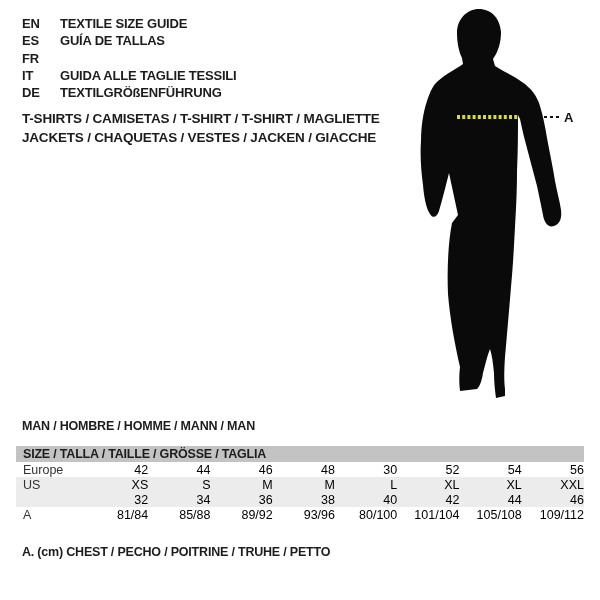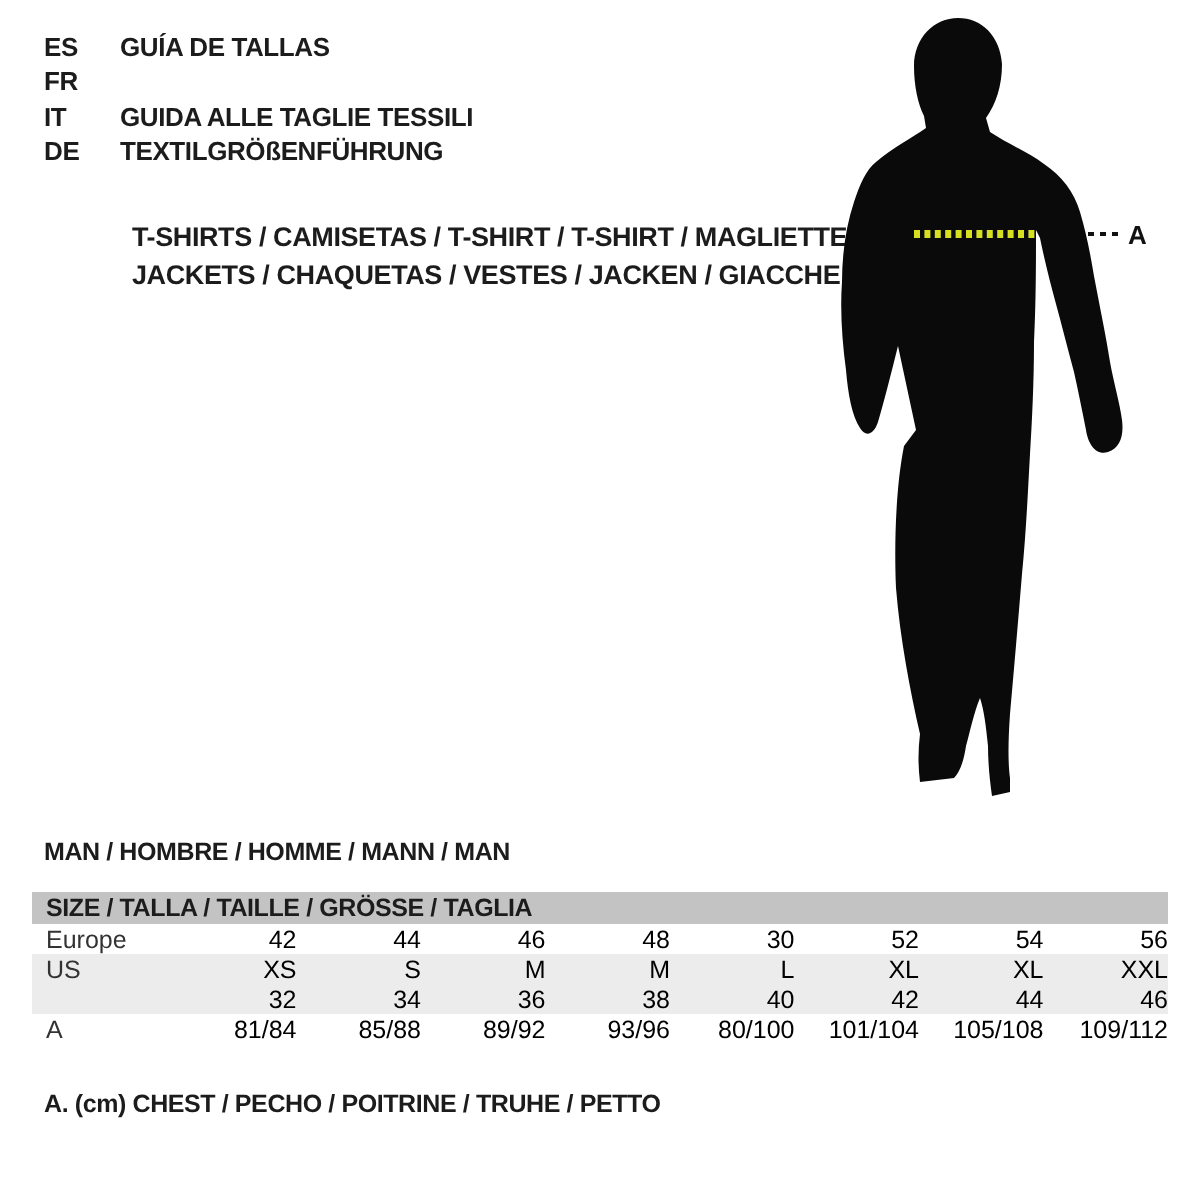--- a/index.html
+++ b/index.html
@@ -17,21 +17,21 @@
   .lang-list { position: absolute; left: 22px; top: 15px; }
   .lang-row { display: flex; height: 17.3px; align-items: center; }
   .lang-code {
     width: 38px; font-weight: bold; font-size: 13px; letter-spacing: -0.2px;
   }
   .lang-label { font-weight: bold; font-size: 13px; letter-spacing: -0.2px; }
 
   
   .categories { position: absolute; left: 22px; top: 110px; }
   .categories div {
-    font-weight: bold; font-size: 13.5px; line-height: 18.5px; letter-spacing: -0.2px; margin-left: 44px;
+    font-weight: bold; font-size: 13.5px; line-height: 18.5px; letter-spacing: -0.2px;
   }
 
   
   .figure { position: absolute; left: 410px; top: 5px; width: 168px; height: 400px; }
   .figure svg { display: block; }
 
   
   .section-title {
     position: absolute; left: 22px; top: 419px;
     font-weight: bold; font-size: 12.5px; letter-spacing: -0.2px;
@@ -61,20 +61,24 @@
     position: absolute; left: 22px; top: 545px;
     font-weight: bold; font-size: 12.5px; letter-spacing: -0.2px; text-align: right;
   }
 </style>
 </head>
 <body>
 
 <div class="canvas">
 
   <div class="lang-list">
+      <div class="lang-row">
+        <span class="lang-code">EN</span>
+        <span class="lang-label">TEXTILE SIZE GUIDE</span>
+      </div>
       <div class="lang-row">
         <span class="lang-code">ES</span>
         <span class="lang-label">GUÍA DE TALLAS</span>
       </div>
       <div class="lang-row">
         <span class="lang-code">FR</span>
       </div>
       <div class="lang-row">
         <span class="lang-code">IT</span>
         <span class="lang-label">GUIDA ALLE TAGLIE TESSILI</span>

